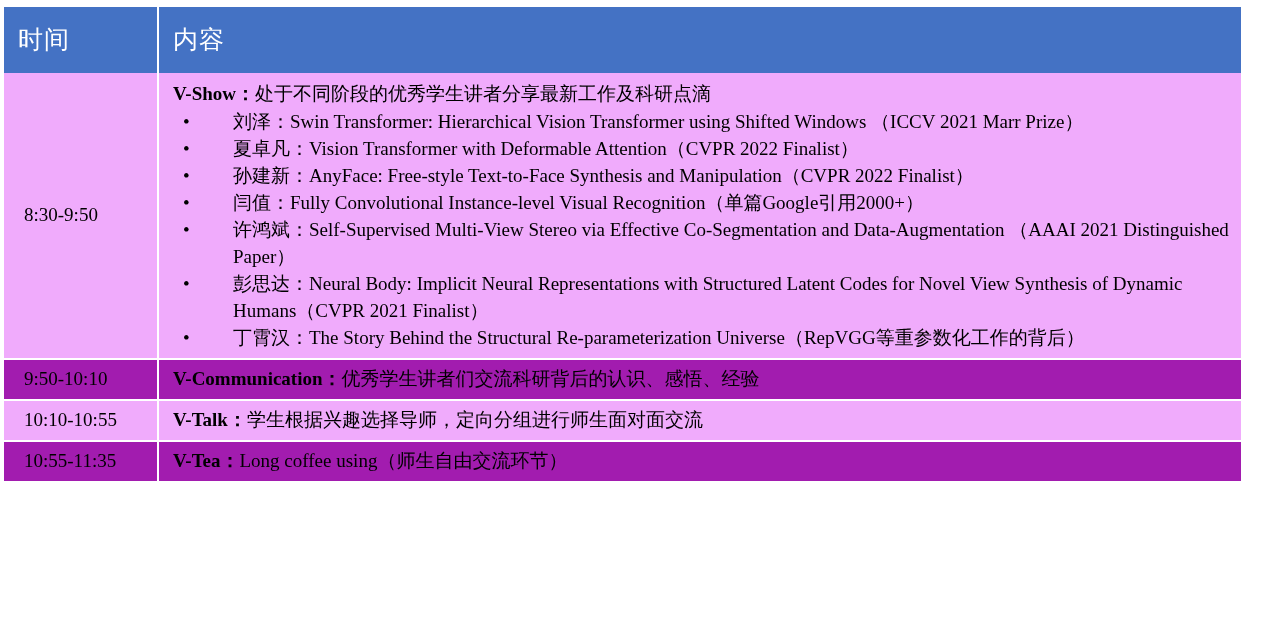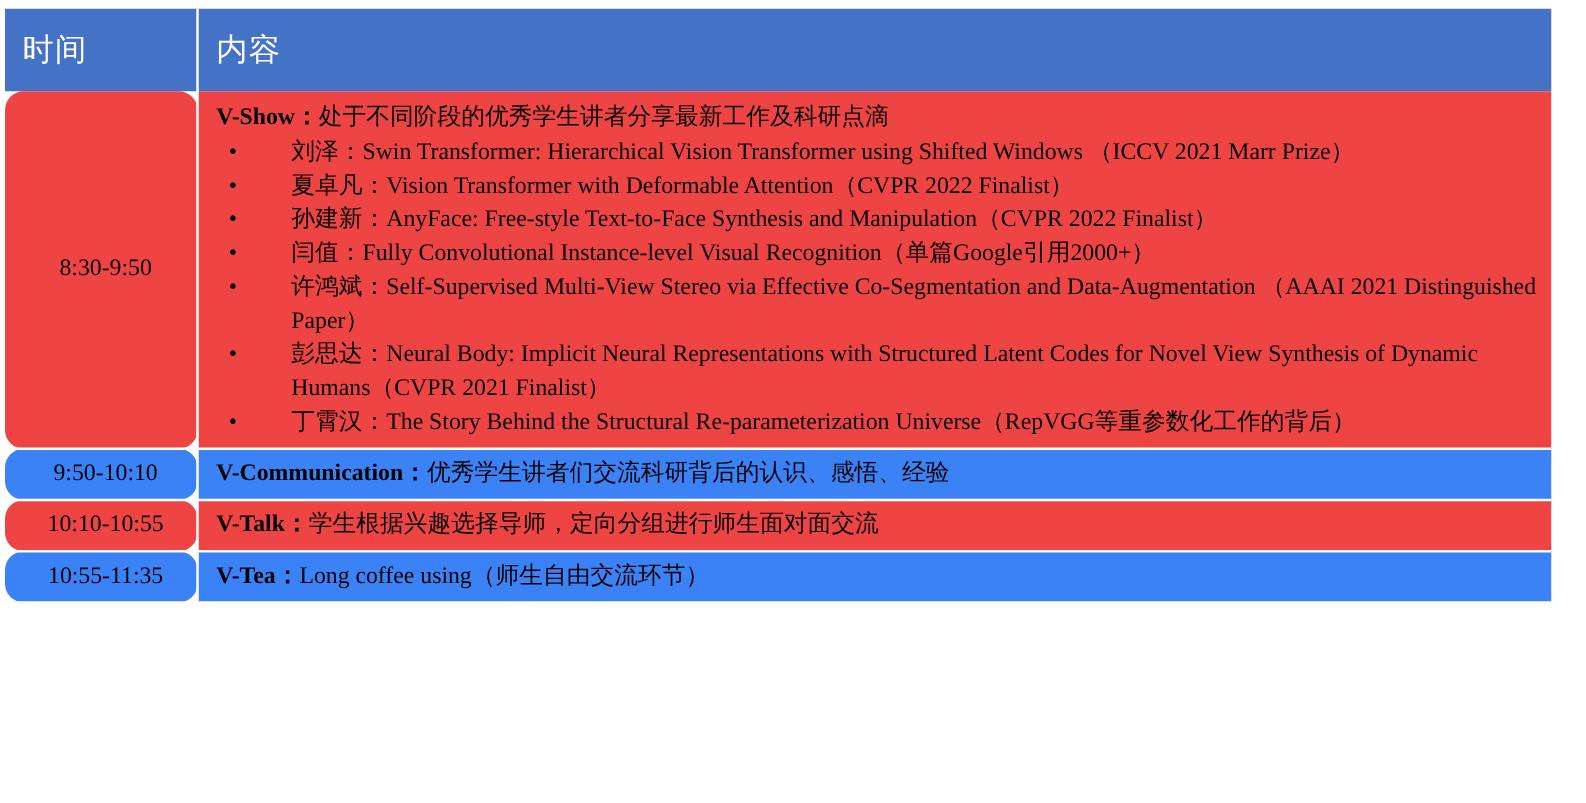--- a/index.html
+++ b/index.html
@@ -42,30 +42,29 @@
   thead th:last-child { border-right: none; margin-left: 16px; }
 
   tbody td {
     vertical-align: middle;
     border-right: 2px solid #ffffff;
     border-bottom: 2px solid #ffffff;
     padding: 6px 12px;
   }
   tbody td:last-child { border-right: none; }
 
-  tbody tr.band-dark td { background: #ef4444; }
-  tbody tr.band-light td { background: #3b82f6; }
+  tbody tr.band-dark td { background: #f0abfc; }
+  tbody tr.band-light td { background: #a21caf; }
 
   td.time-cell {
     font-size: 19px;
     color: #000000;
-    text-align: center;
+    text-align: left;
     padding-left: 20px;
     white-space: nowrap;
-    border-radius: 15px;
   }
   td.content-cell {
     font-size: 19px;
     color: #000000;
     line-height: 1.42;
     padding-left: 14px;
   }
   .sess-title {
     font-weight: bold;
   }

